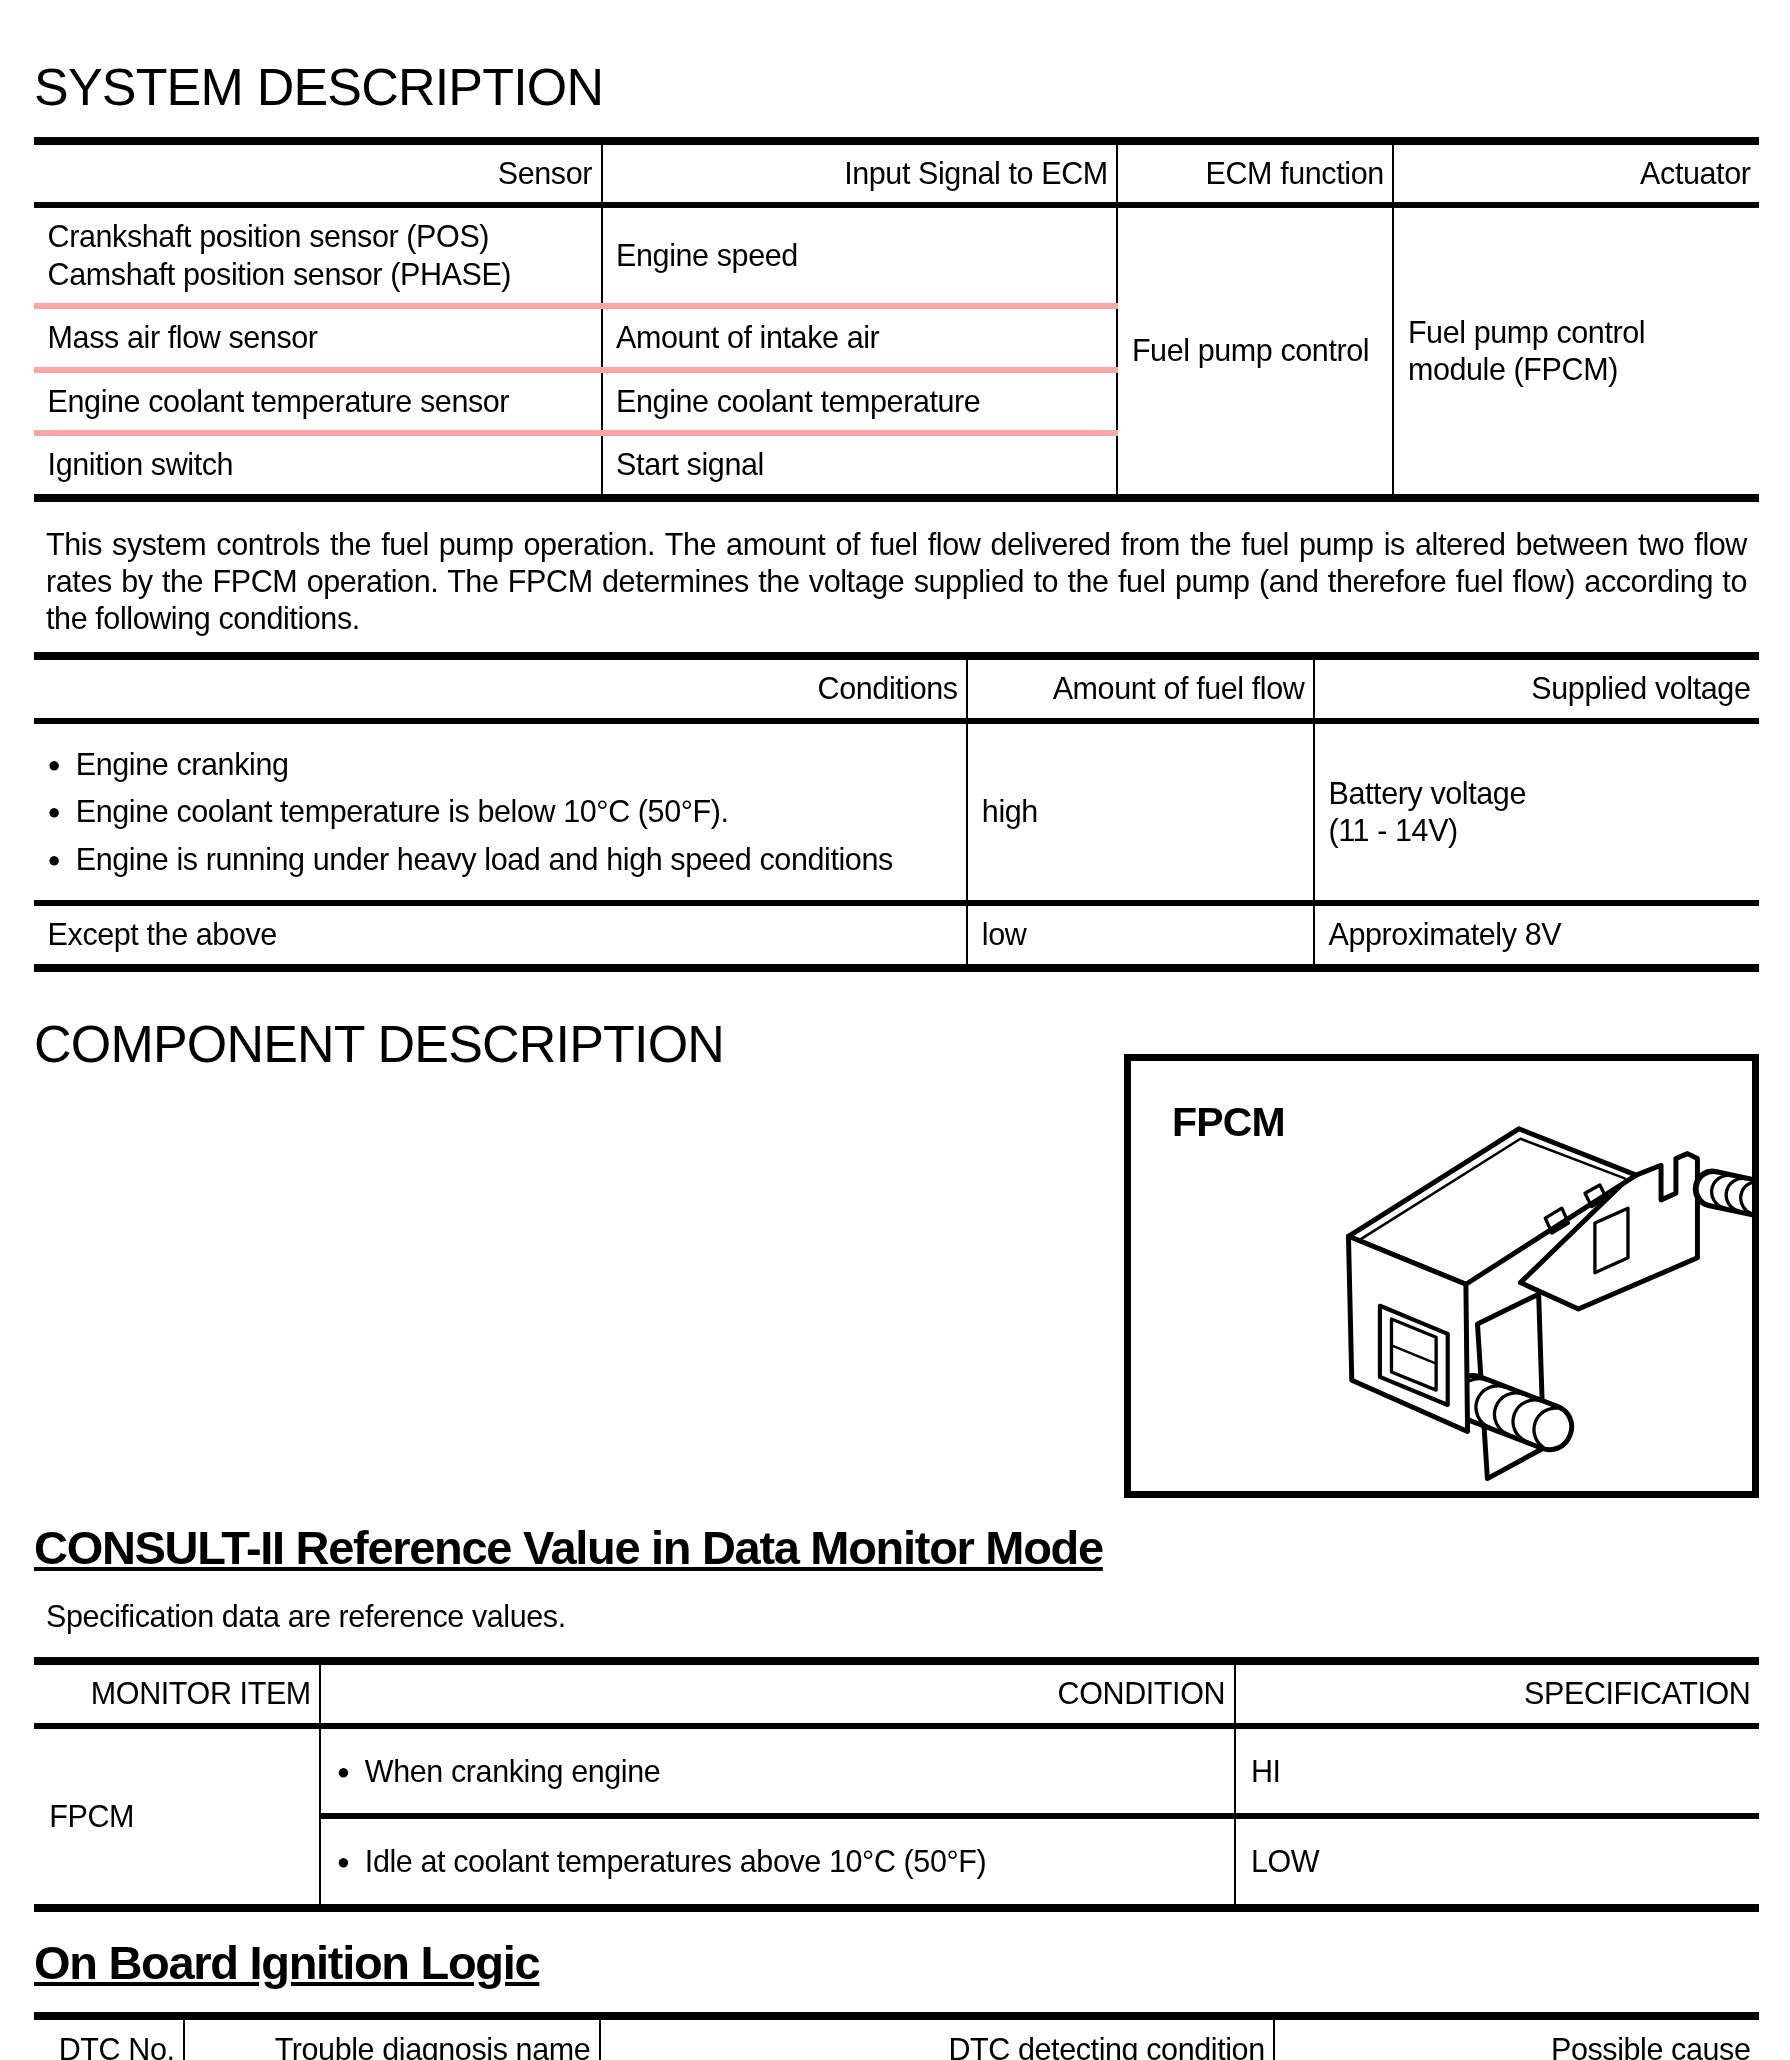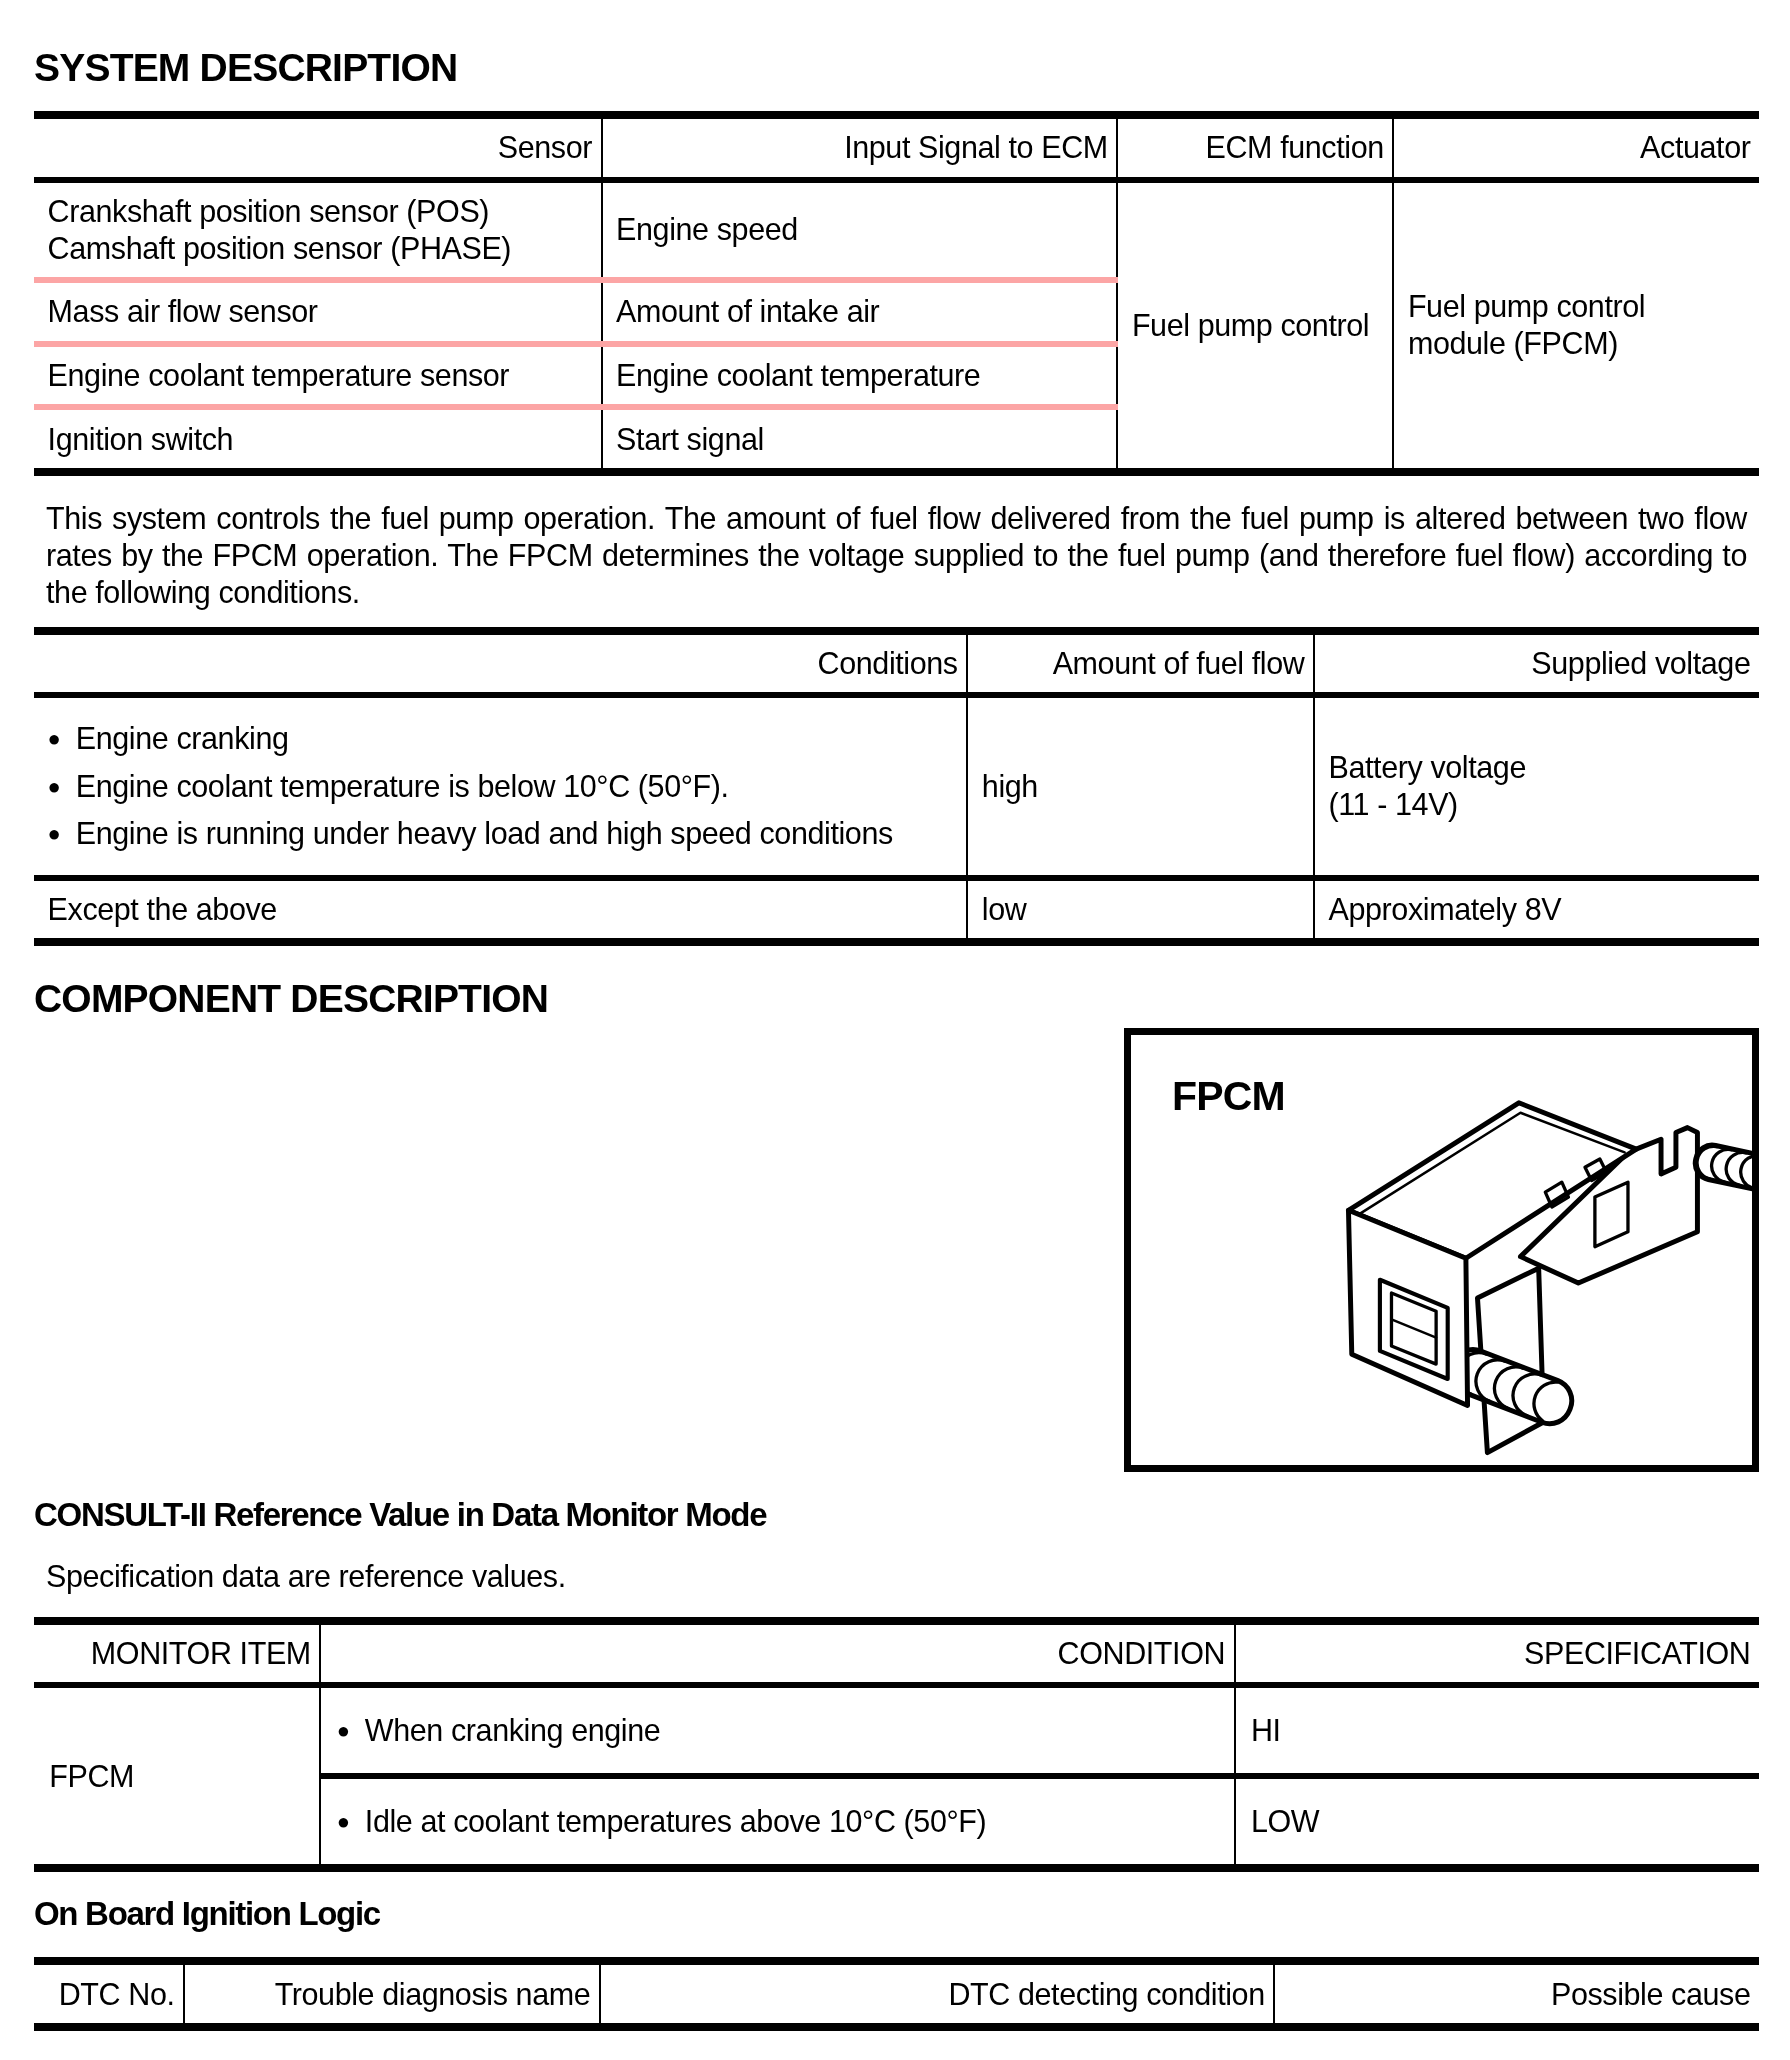--- a/index.html
+++ b/index.html
@@ -9,26 +9,26 @@
     color: #000;
     font-family: "Liberation Sans", "DejaVu Sans", sans-serif;
     font-size: 30.5px;
     letter-spacing: -0.4px;
     line-height: 1.22;
     overflow: hidden;
   }
   .page { padding: 44px 32px 0 34px; width: 1791px; }
 
   h1.sec {
-    font-size: 39px; font-weight: bold; letter-spacing: -0.8px;
-    margin: 4px 0 22px 0; line-height: 1.05;
+    font-size: 52px; font-weight: normal; letter-spacing: -0.8px;
+    margin: 16px 0 22px 0; line-height: 1.05;
   }
   h2.big {
-    font-size: 33px; font-weight: bold; letter-spacing: -1.3px;
-    margin: 0 0 25.4px 0; line-height: 1.05;
+    font-size: 47px; font-weight: bold; letter-spacing: -1.3px;
+    margin: 0 0 25.4px 0; line-height: 1.05; text-decoration: underline;
   }
   p.body-text { margin: 12px; text-align: justify; }
 
   table {
     width: 100%; border-collapse: collapse; table-layout: fixed;
     border-top: 8.5px solid #000; border-bottom: 8.5px solid #000;
     font-size: 30.5px;
   }
   th {
     font-weight: normal; text-align: right;

